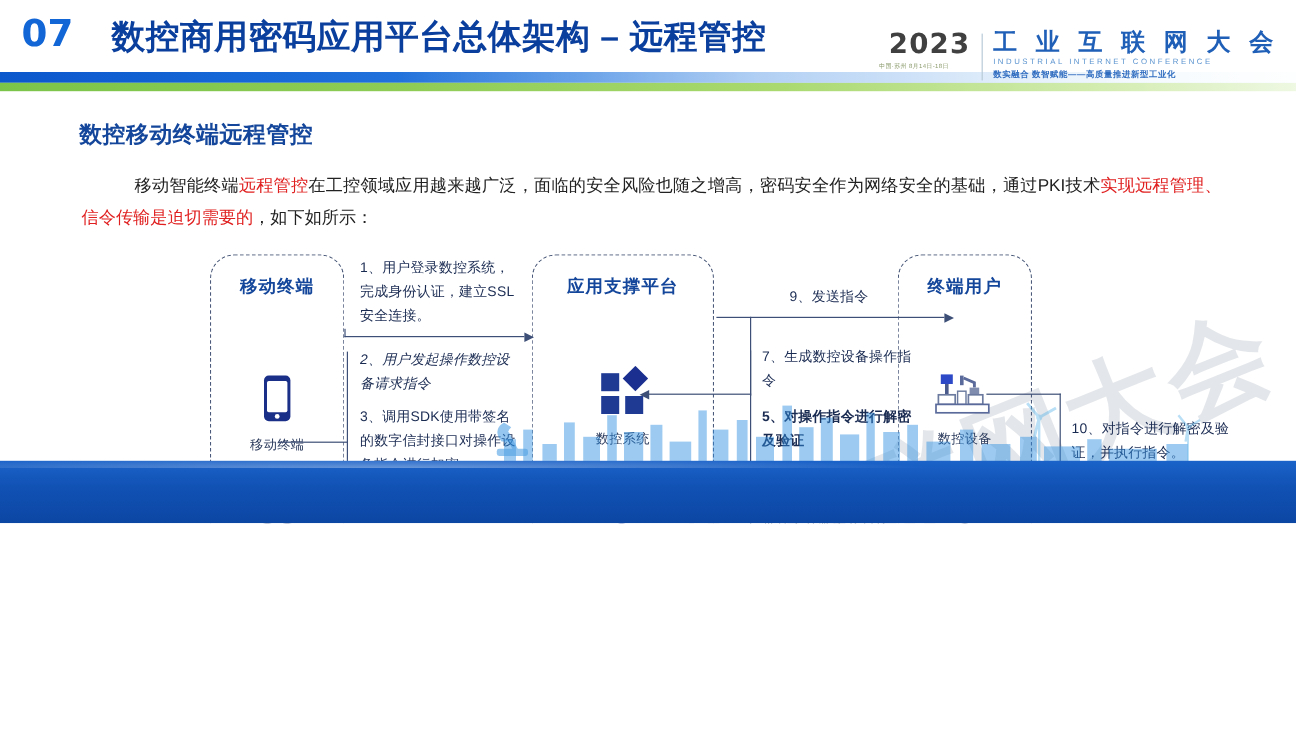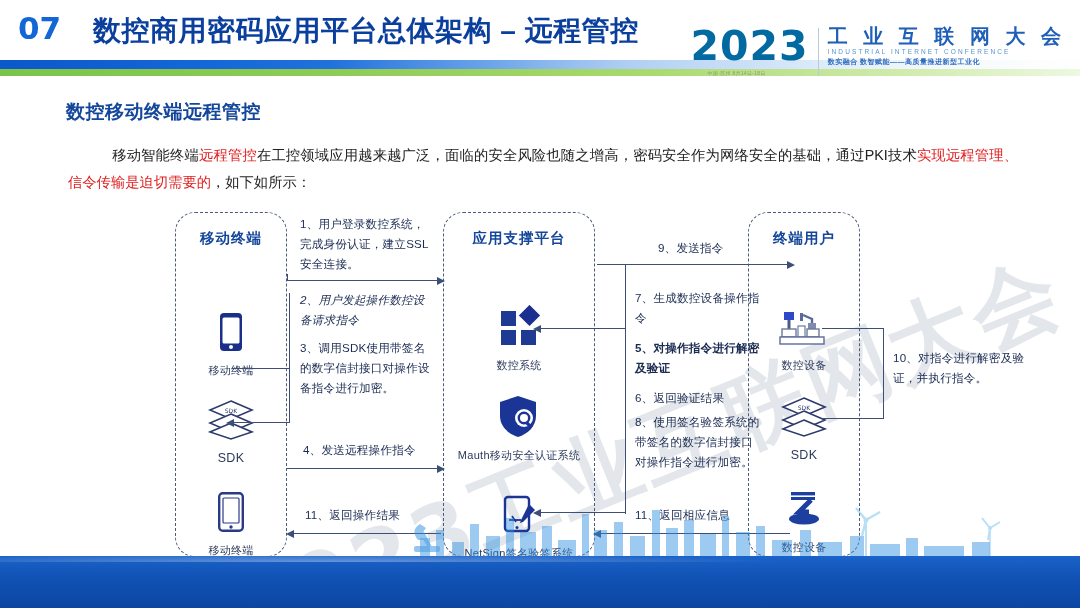--- a/index.html
+++ b/index.html
@@ -4,21 +4,21 @@
 <style>
   * { box-sizing: border-box; margin: 0; padding: 0; }
   html, body {
     width: 1080px; height: 608px;
     font-family: "Liberation Sans", "DejaVu Sans", sans-serif;
     background: #ffffff;
     overflow: hidden;
   }
   #page {
     position: relative;
-    width: 1080px; height: 608px;
+    width: 1080px; height: 436px;
     background: #ffffff;
     overflow: hidden;
   }
 
   
   #header {
     position: absolute; left: 0; top: 0; width: 1080px; height: 80px;
     background: #ffffff;
   }
   #hdr-num {
@@ -48,21 +48,21 @@
 
   
   #logo {
     position: absolute; right: 14px; top: 26px;
     display: flex; align-items: flex-start; gap: 9px;
   }
   #logo-2023 {
     display: flex; flex-direction: column; align-items: center;
   }
   #logo-2023-txt {
-    font-size: 41px; font-weight: bold; color: #0369a1;
+    font-size: 23px; font-weight: bold; color: #404040;
     font-family: "DejaVu Sans", sans-serif;
     letter-spacing: 1px; line-height: 1; margin-left: 26px;
   }
   #logo-2023-sub {
     font-size: 5px; color: #8a9a6a; margin-top: 3px; letter-spacing: 0.3px;
     white-space: nowrap;
   }
   #logo-divider {
     width: 1px; background: #b9cbd8; align-self: stretch; margin-top: 2px;
   }

